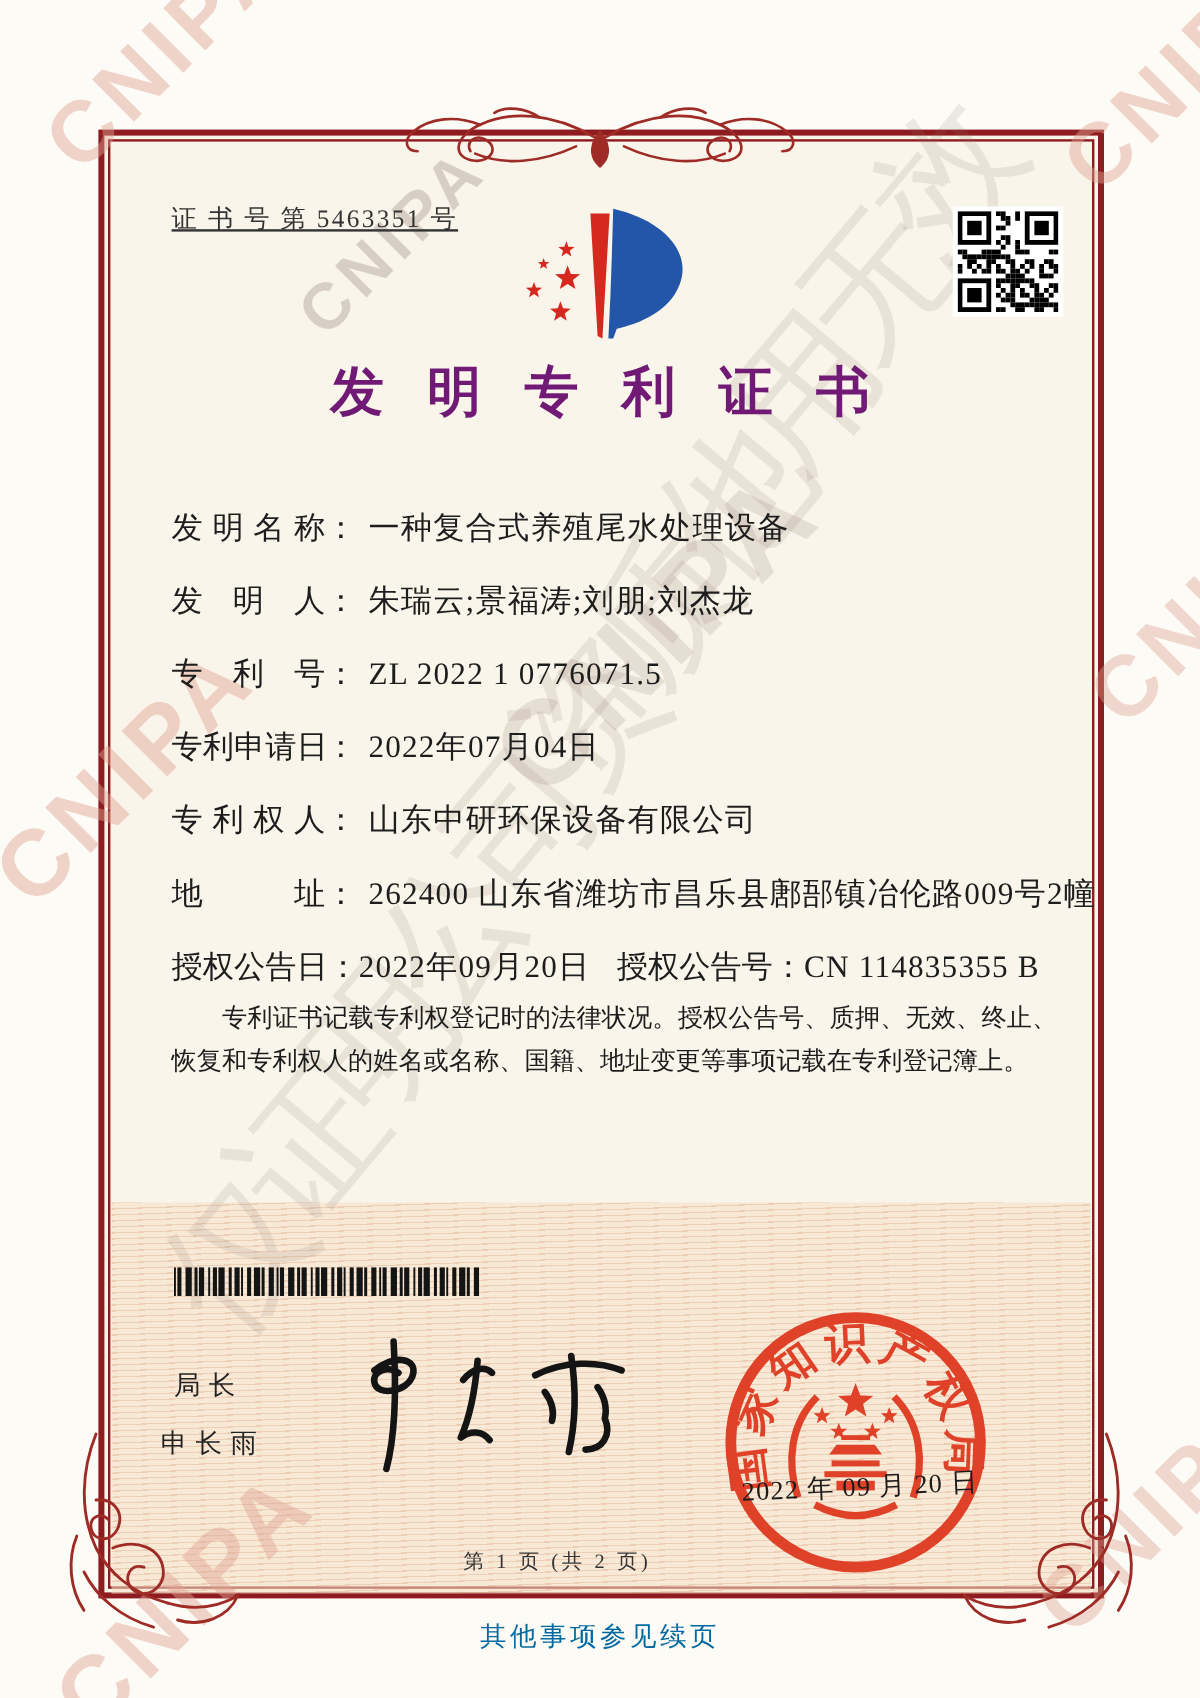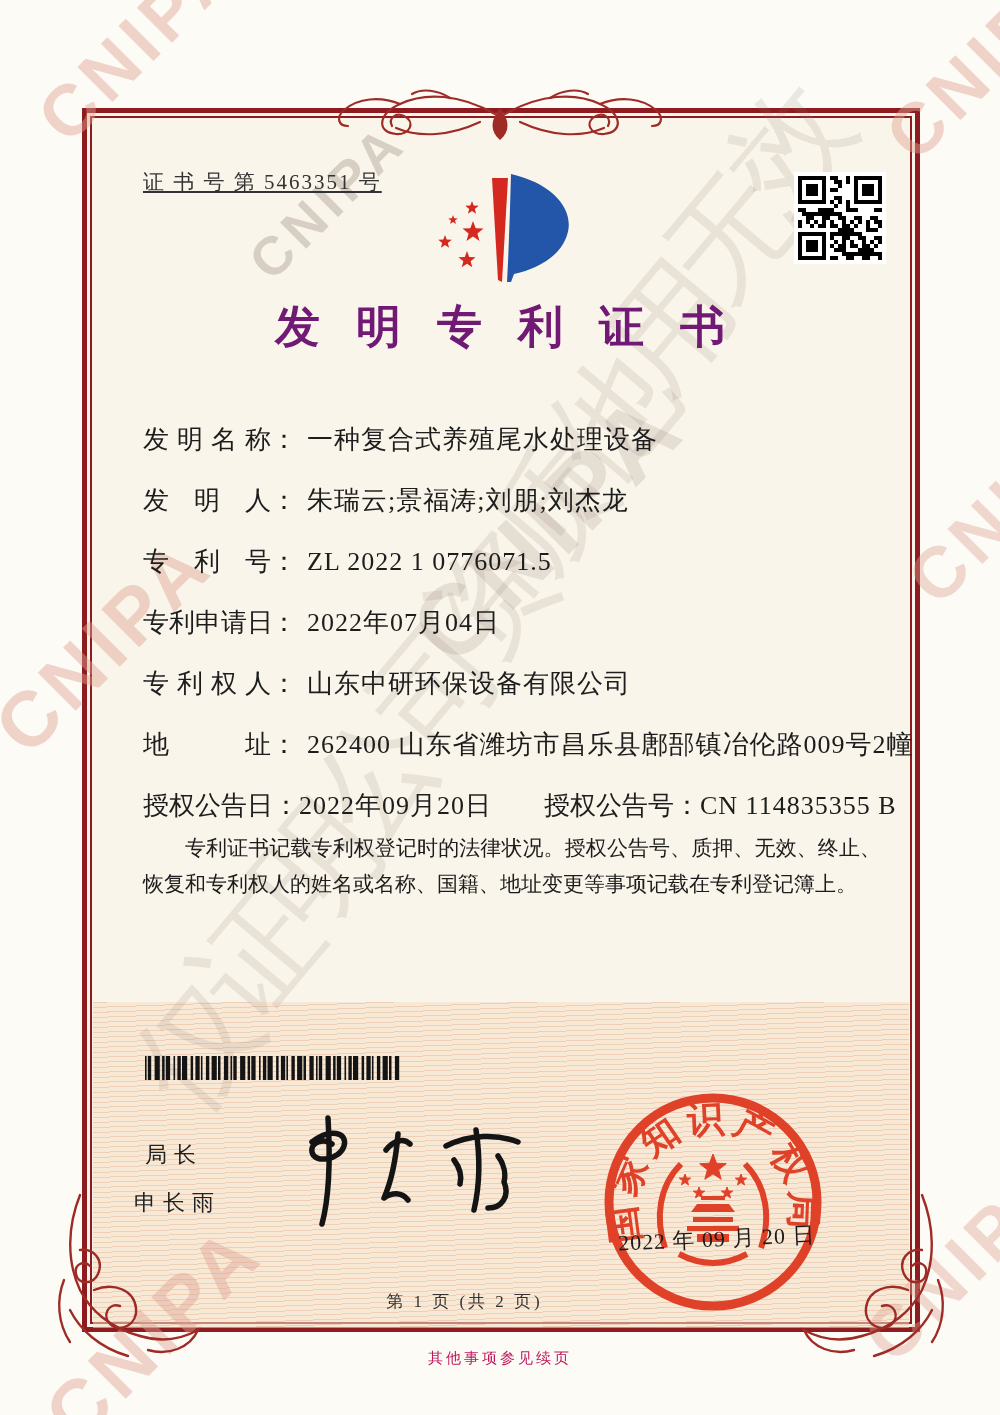--- a/index.html
+++ b/index.html
@@ -30,41 +30,41 @@
   
   .certno{left:143px;top:168px;font-size:21px;letter-spacing:2px;color:#333;z-index:4;text-decoration:underline;}
   .title{
     left:0;width:1000px;top:297px;text-align:center;z-index:4;
     font-size:45px;font-weight:700;letter-spacing:36px;text-indent:36px;color:#701a75;
   }
   .frow{position:absolute;left:143px;font-size:26px;white-space:nowrap;z-index:4;color:#1d1d1d;}
   .flabel{display:inline-block;width:128px;text-align:justify;text-align-last:justify;vertical-align:top;}
   .fcolon{display:inline-block;margin-right:10px;}
   .fvalue{letter-spacing:1px;}
-  .grant2{margin-left:52px;}
+  .grant2{margin-left:22px;}
   .paras{
     left:143px;top:830px;width:738px;z-index:4;
     font-size:21px;line-height:36px;color:#1c1c1c;text-align:justify;
   }
   .paras p{margin:0;text-indent:2em;}
   
   .barcode{left:145px;top:1056px;width:258px;height:24px;z-index:4;}
   
   .director-label{left:145px;top:1140px;font-size:22px;letter-spacing:7px;z-index:4;color:#222;}
   .director-name{left:134px;top:1188px;font-size:22px;letter-spacing:7px;z-index:4;color:#222;}
   .signature{left:278px;top:1112px;z-index:4;}
   
   .seal{left:601px;top:1090px;z-index:3;opacity:.95;}
   .seal-date{
     left:618px;top:1224px;width:210px;z-index:5;
     font-size:22px;letter-spacing:1px;color:#1b1b1b;
     transform:rotate(-2.5deg);white-space:nowrap;
   }
   .page-footer{left:0;width:929px;top:1290px;text-align:center;font-size:17px;letter-spacing:3px;z-index:4;color:#333;}
-  .cont-note{left:0;width:1000px;top:1349px;text-align:center;font-size:15px;letter-spacing:3px;z-index:4;color:#be185d;}
+  .cont-note{left:0;width:1000px;top:1349px;text-align:center;font-size:22px;letter-spacing:3px;z-index:4;color:#0369a1;}
   
   .wm-layer{left:0;top:0;width:1000px;height:1415px;z-index:2;pointer-events:none;}
   .wm-char{position:absolute;font-size:120px;color:#8d7a70;opacity:.15;transform:rotate(-50deg);font-weight:400;}
   .wm-brand{position:absolute;font-family:"Liberation Sans","DejaVu Sans",sans-serif;font-weight:700;transform:rotate(-45deg);}
   .wm-brand.gray{color:#8d7a70;}
   .wm-brand.pink{color:#dfa493;}
   
   .orn{z-index:2;}
   .qr{left:794px;top:172px;width:92px;height:92px;background:#fff;z-index:4;padding:4px;box-sizing:border-box;}
   .logo{left:415px;top:170px;z-index:4;}

